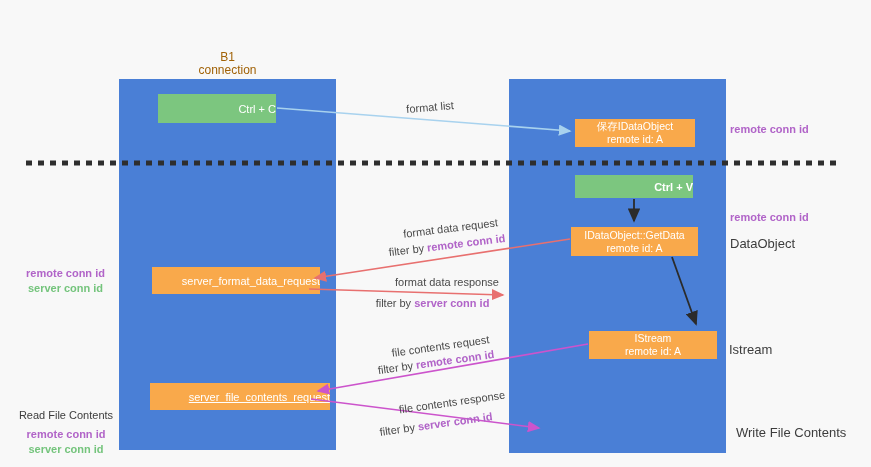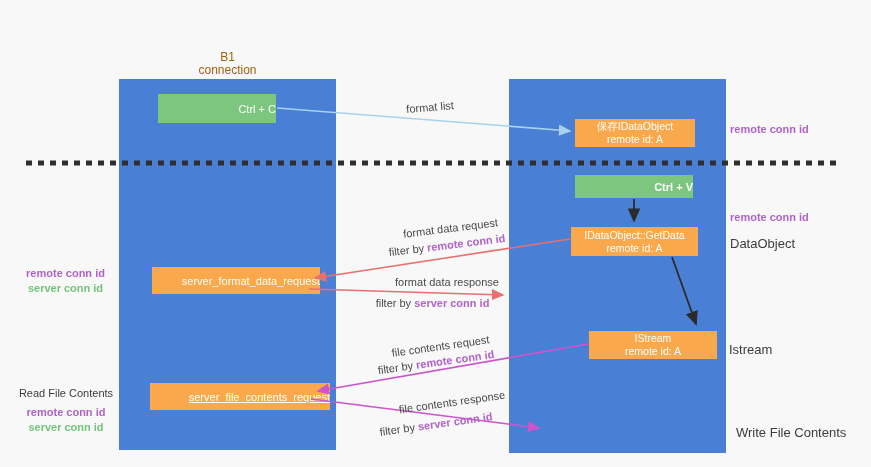--- a/index.html
+++ b/index.html
@@ -103,21 +103,21 @@
   <div class="txt-purple" style="left:730px;top:123px;">remote conn id</div>
   <div class="txt-purple" style="left:730px;top:211px;">remote conn id</div>
   <div class="txt-dark" style="left:730px;top:236px;">DataObject</div>
   <div class="txt-dark" style="left:729px;top:342px;">Istream</div>
   <div class="txt-dark" style="left:736px;top:425px;">Write File Contents</div>
 
   <div class="left-group" style="left:18px;top:266px;width:95px;">
     <div class="conn-purple">remote conn id</div>
     <div class="txt-green-b">server conn id</div>
   </div>
-  <div class="left-group" style="left:14px;top:386px;width:104px;">
+  <div class="left-group" style="left:14px;top:408px;width:104px;">
     <div style="color:#3c3c3c;margin-bottom:4px;">Read File Contents</div>
     <div class="conn-purple">remote conn id</div>
     <div class="txt-green-b">server conn id</div>
   </div>
 
   <svg class="overlay" width="871" height="467" viewBox="0 0 871 467">
     <defs>
       <marker id="m-blue" markerWidth="9" markerHeight="7" refX="7" refY="3.5" orient="auto">
         <path d="M0,0 L8,3.5 L0,7 z" fill="#a8d2ee"></path>
       </marker>

